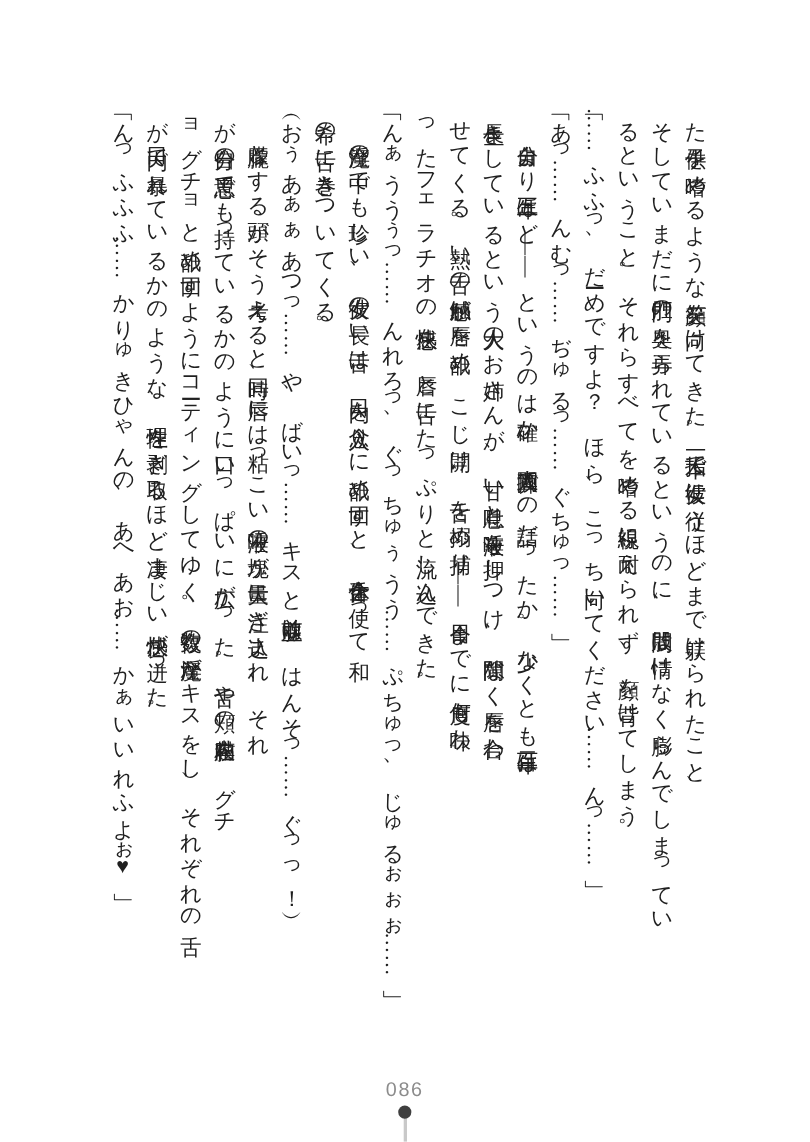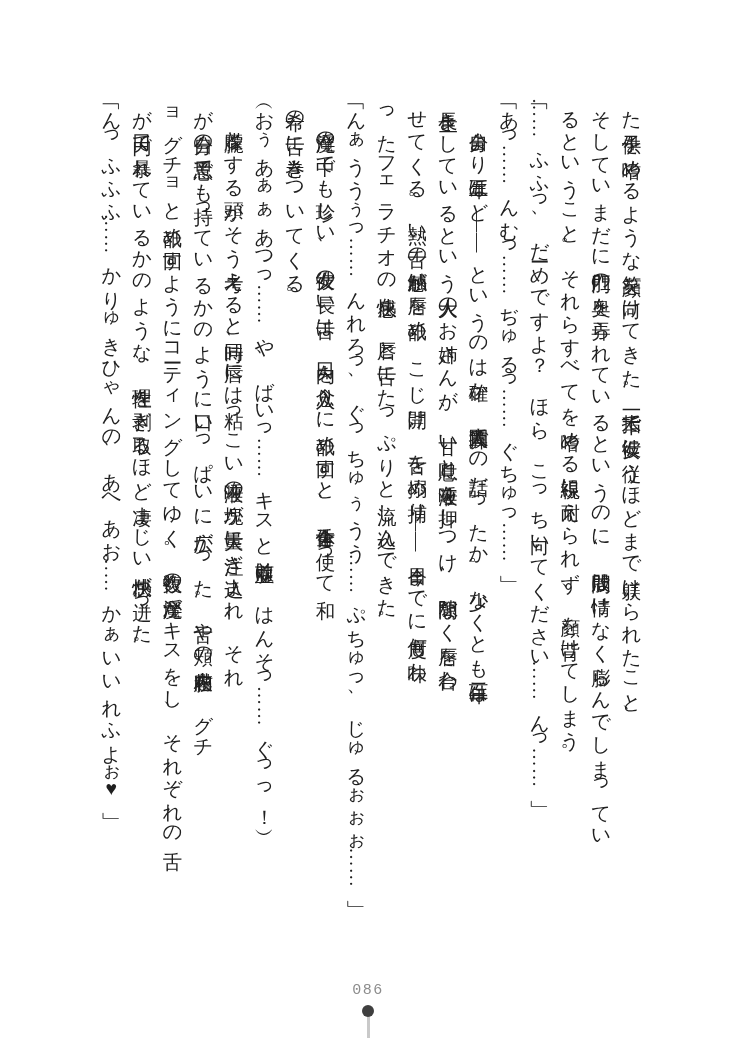--- a/index.html
+++ b/index.html
@@ -35,22 +35,22 @@
     text-indent:1em;
   }
   .page-footer{
     position:absolute;
     left:0;
     width:736px;
     top:980px;
     text-align:center;
   }
   .page-number{
-    font-family:Liberation Mono, monospace;
-    font-size:15px;
+    font-family:Liberation Sans, sans-serif;
+    font-size:18px;
     letter-spacing:1.5px;
     color:var(--page-num-color);
   }
   .page-position-marker{
     position:absolute;
     left:360px;
     top:1004px;
     width:16px;
     height:34px;
   }

